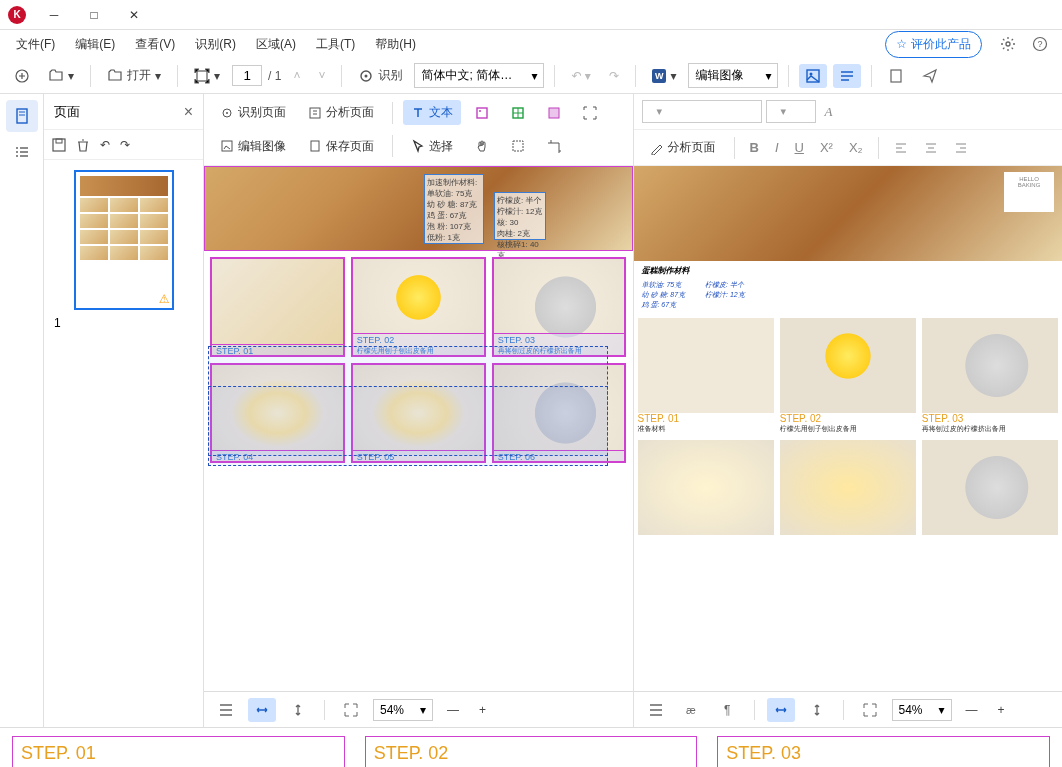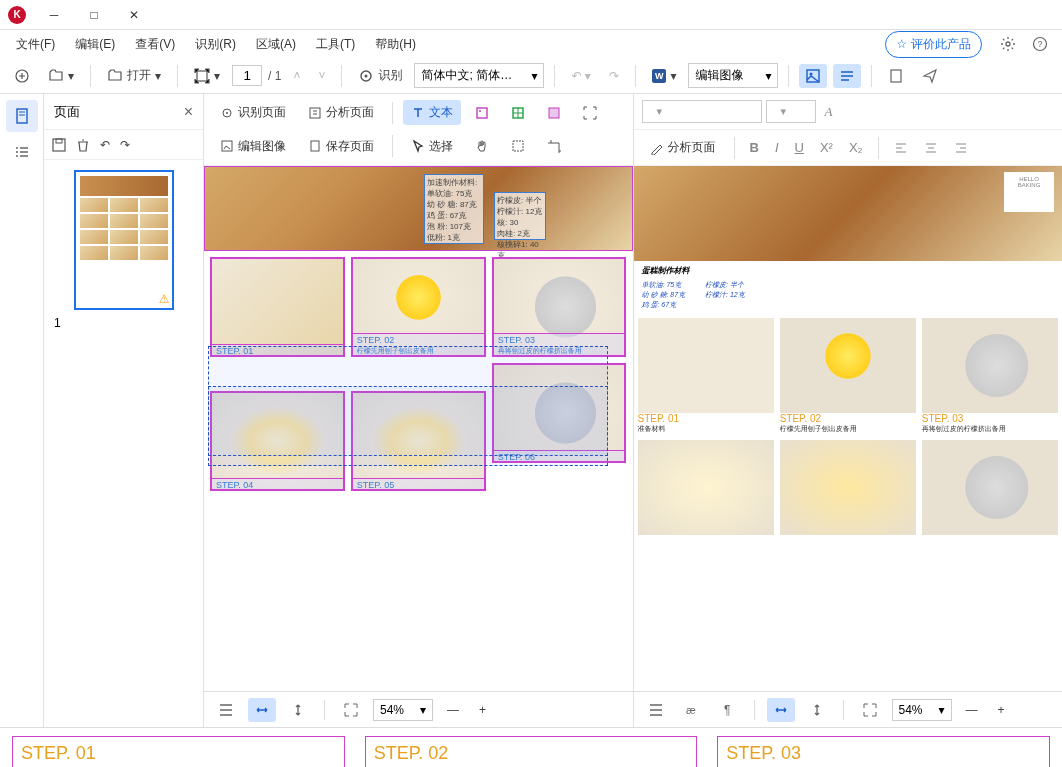--- a/index.html
+++ b/index.html
@@ -40,21 +40,21 @@
 .edit-btn { display: flex; align-items: center; gap: 4px; padding: 4px 8px; cursor: pointer; border-radius: 3px; color: #333; }
 .edit-btn.active { background: #cfe2ff; }
 .content-area { flex: 1; overflow: auto; background: #fff; padding: 0; position: relative; }
 .doc-img { position: relative; text-decoration: underline; }
 .bread-hero { height: 85px; background: linear-gradient(135deg,#d4a868 0%,#c89050 30%,#a86830 60%,#e8d5a8 100%); border: 1px solid #d040d0; }
 .recipe-box { position: absolute; border: 1px solid #3b7dd4; padding: 2px; font-size: 8px; color: #444; background: rgba(255,255,255,0.7); }
 .img-grid { display: grid; grid-template-columns: 1fr 1fr 1fr; gap: 6px; padding: 6px; }
 .img-cell { position: relative; border: 2px solid #d040d0; height: 100px; background: linear-gradient(135deg,#f0e8d8,#e8d5a8); overflow:hidden; }
 .img-cell.lemon { background: radial-gradient(circle at 50% 40%, #ffeb60 0%, #ffd020 25%, #f0e8d8 26%, #e8e0d0 100%); }
 .img-cell.sieve { background: radial-gradient(circle at 55% 50%, #ddd 0%, #ccc 35%, #f0e8d8 36%, #e8e0d0 100%); }
-.img-cell.mix { background: radial-gradient(ellipse at 50% 50%, #fff4d0 0%, #ffe8a0 30%, #f0e8d8 50%, #e8e0d0 100%); margin-top: 28px; }
+.img-cell.mix { background: radial-gradient(ellipse at 50% 50%, #fff4d0 0%, #ffe8a0 30%, #f0e8d8 50%, #e8e0d0 100%); }
 .img-cell .step-label { position: absolute; bottom: -2px; left: 0; right: 0; background: rgba(220,220,255,0.4); border-top: 1px solid #d040d0; padding: 1px 4px; font-size: 9px; color: #3b7dd4; }
 .sel-overlay { position: absolute; border: 1px dashed #2050c0; background: rgba(100,140,240,0.08); pointer-events:none; }
 .preview-panel { flex: 1; background: #fff; display: flex; flex-direction: column; }
 .preview-tools { height: 36px; border-bottom: 1px solid #eee; display: flex; align-items: center; padding: 0 8px; gap: 4px; }
 .font-dd { border: 1px solid #ccc; padding: 3px; width: 120px; font-size: 11px; color: #999; }
 .preview-fmt { height: 36px; border-bottom: 1px solid #eee; display: flex; align-items: center; padding: 0 8px; gap: 6px; }
 .fmt-btn { padding: 3px 5px; cursor: pointer; color: #888; font-size: 13px; }
 .preview-content { flex: 1; overflow: auto; background: #fff; }
 .prev-hero { height: 95px; background: linear-gradient(135deg,#d4a868,#a86830,#e8d5a8); position: relative; }
 .hello-card { position: absolute; right: 8px; top: 6px; width: 50px; height: 40px; background: #fff; padding: 4px; font-size: 6px; color: #888; text-align: center; }

